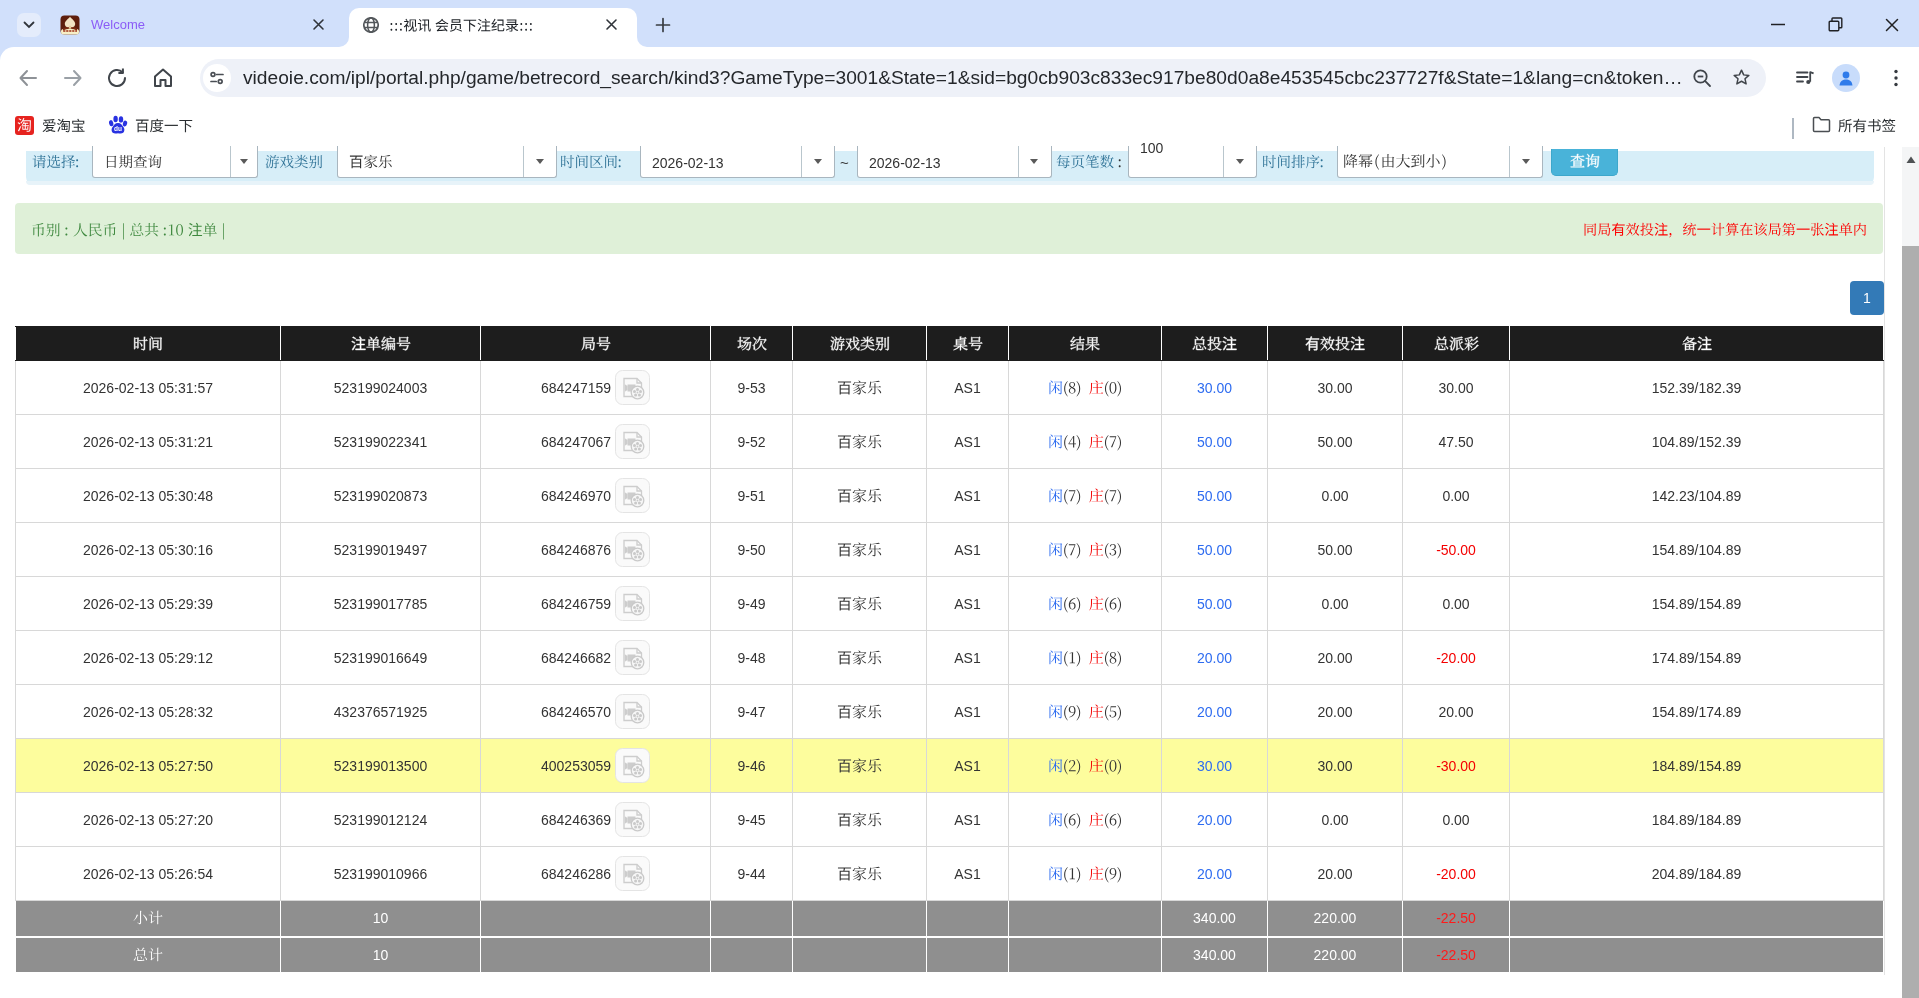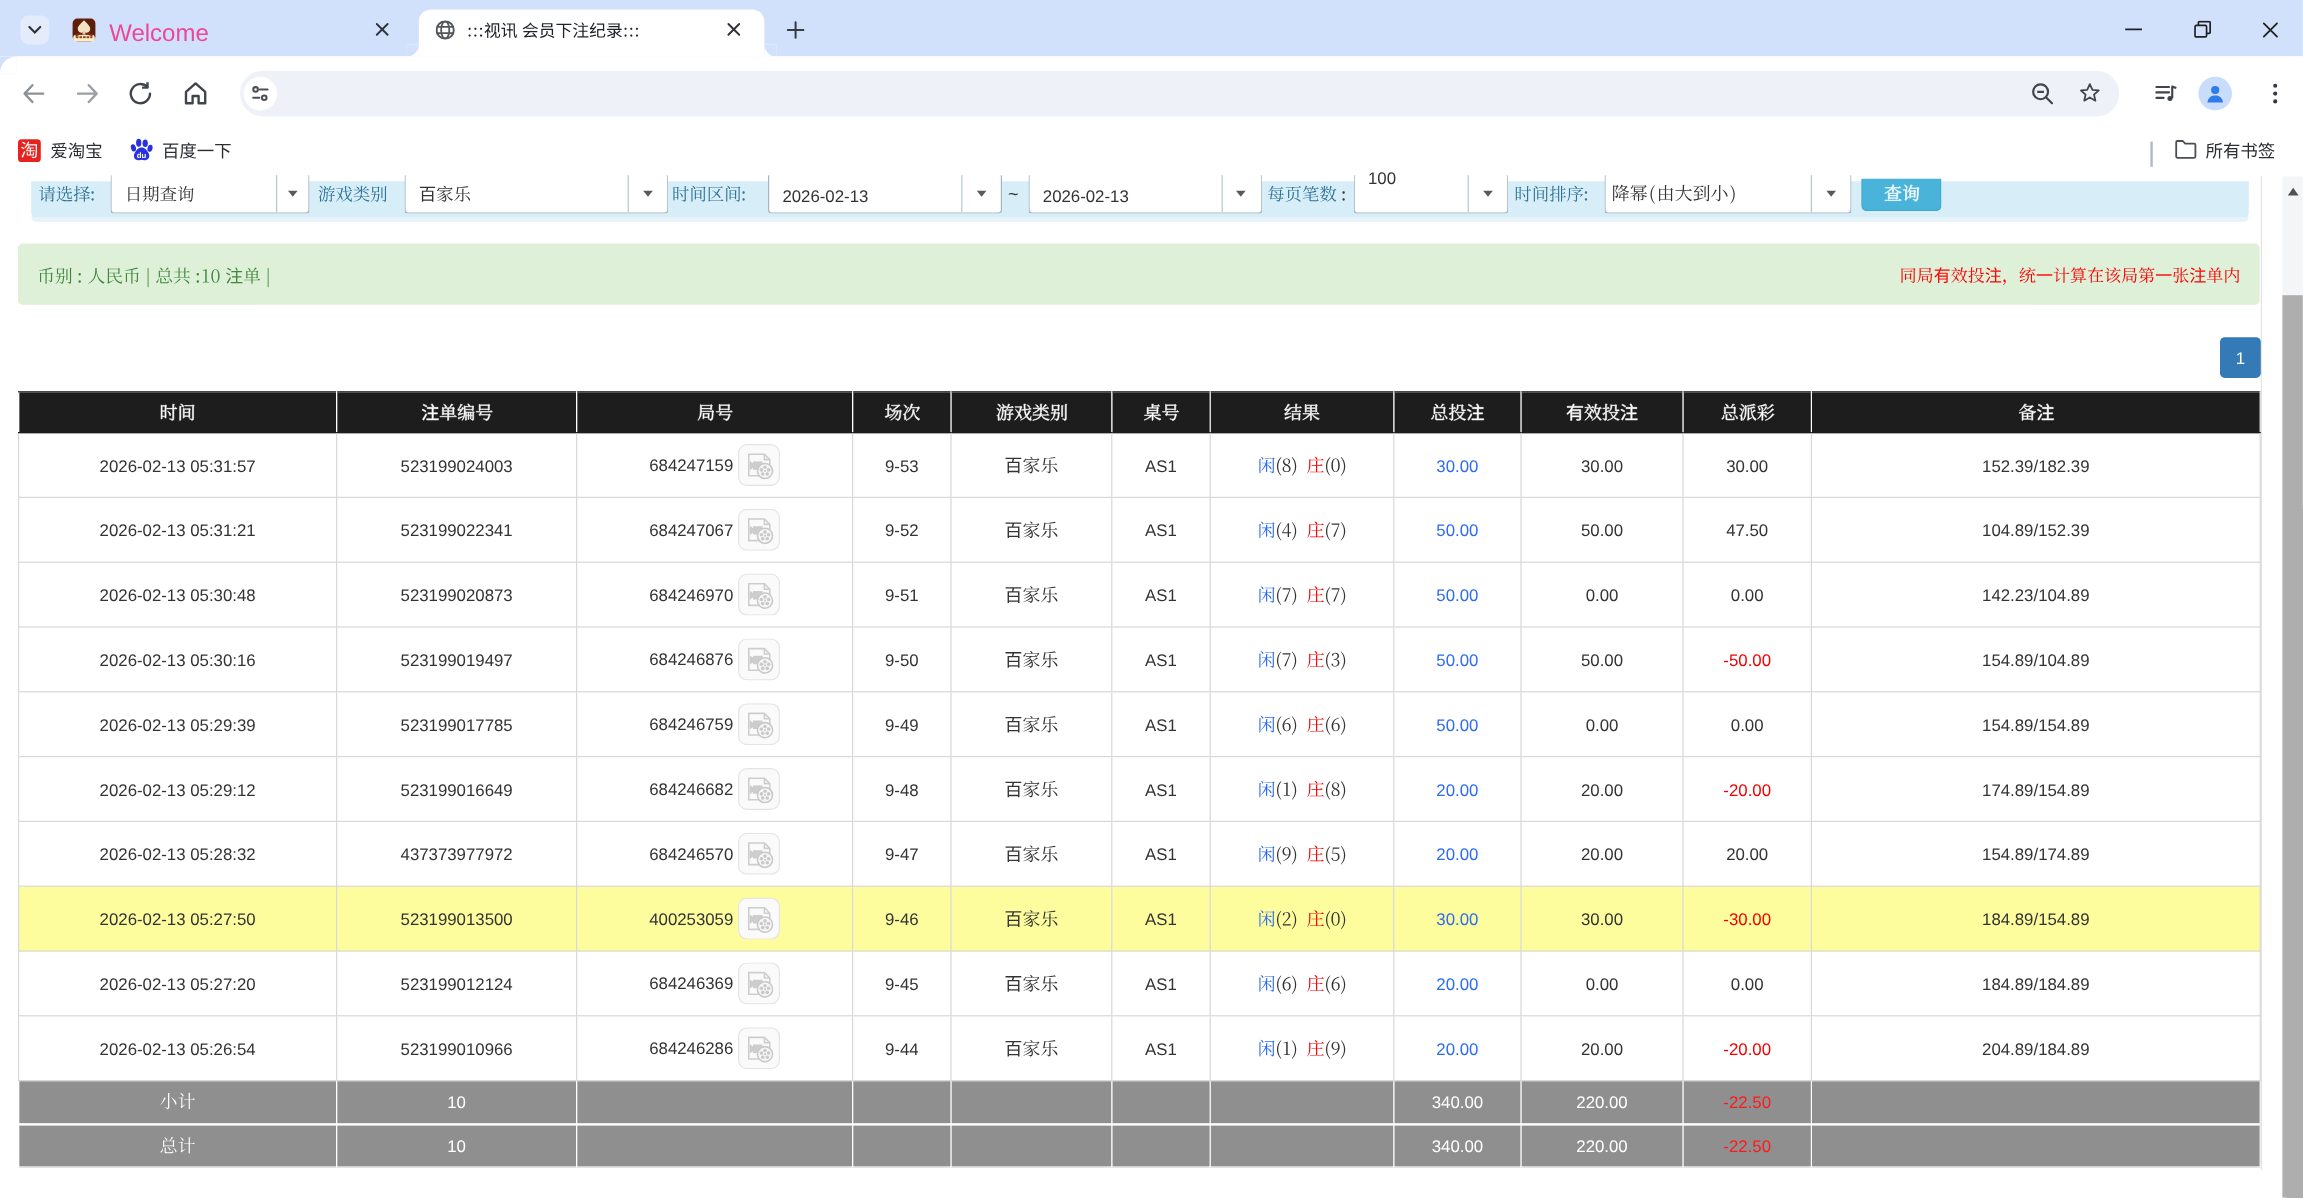--- a/index.html
+++ b/index.html
@@ -121,21 +121,21 @@
 <path d="M10 1.8 C8 4.2 4.8 6.2 4.8 8.9 C4.8 10.9 6.4 12.2 8.2 12.2 C9 12.2 9.6 12 10 11.6 C10.4 12 11 12.2 11.8 12.2 C13.6 12.2 15.2 10.9 15.2 8.9 C15.2 6.2 12 4.2 10 1.8 Z" fill="#f3e3c3"></path>
 <path d="M9.4 10.8 L8.6 13.8 L11.4 13.8 L10.6 10.8 Z" fill="#e8cf9f"></path>
 <g fill="#a03820">
         <rect x="3.2" y="15.2" width="2.2" height="1.6"></rect>
         <rect x="6.2" y="15.2" width="2.2" height="1.6"></rect>
         <rect x="9.2" y="15.2" width="2.2" height="1.6"></rect>
         <rect x="12.2" y="15.2" width="2.2" height="1.6"></rect>
         <rect x="15.2" y="15.2" width="1.8" height="1.6"></rect>
       </g>
 </svg>
-    <div class="ab" style="left:91px;top:16.5px;font-size:20px;color:#ec4899">Welcome</div>
+    <div class="ab" style="left:91px;top:16.5px;font-size:13px;color:#8b5cf6">Welcome</div>
     <svg class="ab" style="left:312px;top:18px" width="13" height="13" viewBox="0 0 13 13">
       <path d="M2 2 L11 11 M11 2 L2 11" stroke="#30343a" stroke-width="1.6" stroke-linecap="round"></path>
     </svg>
     <div class="ab" style="left:349px;top:8px;width:288px;height:39px;background:#fff;border-radius:10px 10px 0 0"></div>
     <div class="ab" style="left:339px;top:37px;width:10px;height:10px;background:#fff"></div>
     <div class="ab" style="left:339px;top:37px;width:10px;height:10px;background:#d1e0fb;border-bottom-right-radius:10px"></div>
     <div class="ab" style="left:637px;top:37px;width:10px;height:10px;background:#fff"></div>
     <div class="ab" style="left:637px;top:37px;width:10px;height:10px;background:#d1e0fb;border-bottom-left-radius:10px"></div>
     <svg class="ab" style="left:363px;top:17px" width="16" height="16" viewBox="0 0 16 16">
 <circle cx="8" cy="8" r="7.2" fill="none" stroke="#53575b" stroke-width="1.7"></circle>
@@ -195,20 +195,21 @@
     <div class="ab" style="left:200px;top:59px;width:1566px;height:38px;border-radius:19px;background:#eef1f8"></div>
     <div class="ab" style="left:203px;top:64px;width:28px;height:28px;border-radius:14px;background:#fff"></div>
     <svg class="ab" style="left:208px;top:69px" width="18" height="18" viewBox="0 0 18 18">
       <g stroke="#4a4e54" stroke-width="1.7" stroke-linecap="round">
         <circle cx="5" cy="5.5" r="1.9" fill="none"></circle>
         <path d="M8.6 5.5 H15"></path>
         <path d="M3 12.5 H8.2"></path>
         <circle cx="12.2" cy="12.5" r="1.9" fill="none"></circle>
       </g>
     </svg>
+    <div class="ab" id="url" style="left:243px;top:66.5px;font-size:19.2px;color:#24272b;white-space:nowrap">videoie.com/ipl/portal.php/game/betrecord_search/kind3?GameType=3001&amp;State=1&amp;sid=bg0cb903c833ec917be80d0a8e453545cbc237727f&amp;State=1&amp;lang=cn&amp;token…</div>
     <svg class="ab" style="left:1691px;top:67px" width="22" height="22" viewBox="0 0 22 22">
       <circle cx="9.5" cy="9.5" r="6.2" fill="none" stroke="#40454b" stroke-width="1.8"></circle>
       <path d="M6.7 9.5 H12.3" stroke="#40454b" stroke-width="1.8"></path>
       <path d="M14.2 14.2 L19 19" stroke="#40454b" stroke-width="1.8" stroke-linecap="round"></path>
     </svg>
     <svg class="ab" style="left:1731px;top:67px" width="21" height="21" viewBox="0 0 24 24">
       <path d="M12 3.6 L14.5 9 L20.4 9.6 L16 13.5 L17.3 19.3 L12 16.3 L6.7 19.3 L8 13.5 L3.6 9.6 L9.5 9 Z" fill="none" stroke="#40454b" stroke-width="1.7" stroke-linejoin="round"></path>
     </svg>
     <svg class="ab" style="left:1794px;top:67px" width="22" height="22" viewBox="0 0 22 22">
       <g stroke="#40454b" stroke-width="1.8" stroke-linecap="round">
@@ -801,21 +802,21 @@
                 <use href="#s0029" x="4595" fill="#333"></use>
               </g>
             </svg></td>
           <td style="color:#2e6cf0">20.00</td>
           <td>20.00</td>
           <td style="color:#f40000">-20.00</td>
           <td>174.89/154.89</td>
         </tr>
         <tr style="height:54px;">
           <td>2026-02-13 05:28:32</td>
-          <td>437373977972</td>
+          <td>432376571925</td>
           <td><span style="vertical-align:middle">684246570</span> <svg width="35" height="35" viewBox="0 0 35 35" style="vertical-align:middle">
               <rect x="0.5" y="0.5" width="34" height="34" rx="7" fill="#fafafa" stroke="#e4e4e4"></rect>
               <g stroke="#cdcdcd" fill="none">
                 <path d="M9 8.5 H22 L26.5 13 V26.5 H9 Z" stroke-width="1.3"></path>
                 <path d="M22 8.5 V13 H26.5" stroke-width="1.3"></path>
               </g>
               <g fill="#cdcdcd">
                 <path d="M12.5 14.5 H20.5 V21.5 H12.5 Z"></path>
                 <path d="M12.5 16 L9.8 14.2 V21.8 L12.5 20 Z"></path>
               </g>

